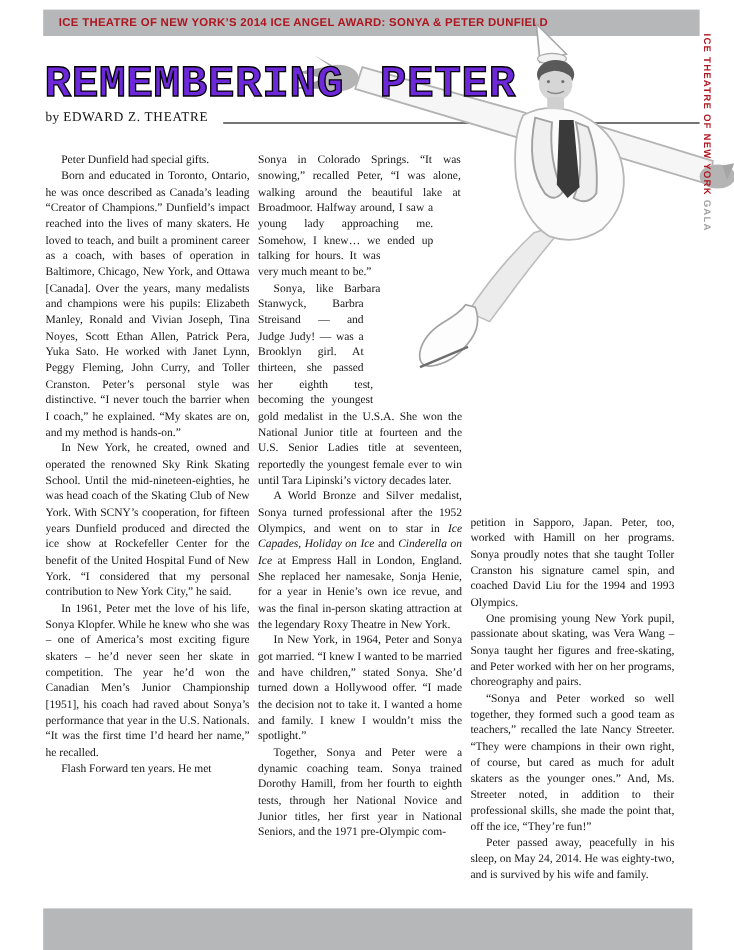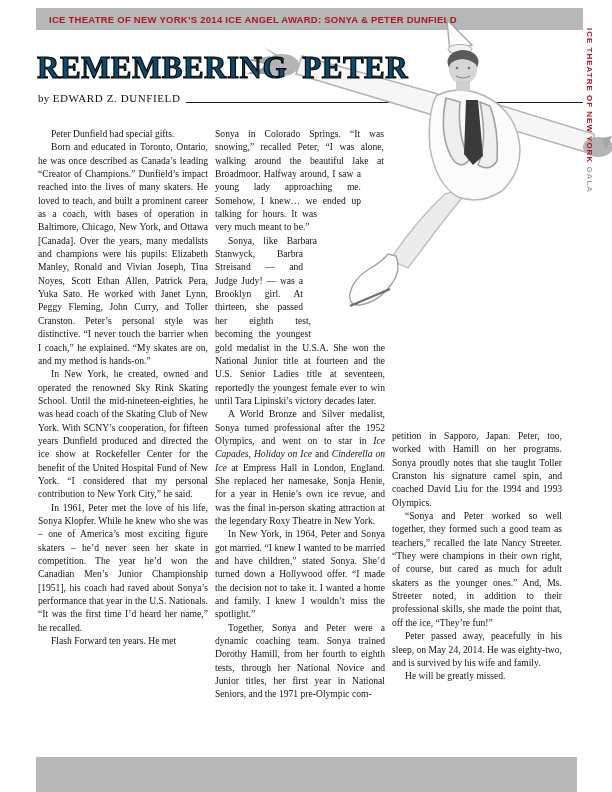--- a/index.html
+++ b/index.html
@@ -25,22 +25,22 @@
     position:absolute;left:585px;top:28px;height:250px;z-index:4;
     writing-mode:vertical-rl;
     font-family:"Liberation Sans",sans-serif;font-weight:bold;
     font-size:8px;letter-spacing:1px;white-space:nowrap;
   }
   .side-strip .red{color:#ae1620;}
   .side-strip .gray{color:#a2a3a5;font-weight:bold;}
   
   .headline{
     position:absolute;left:37px;top:50px;z-index:3;
-    font-family:Liberation Serif, serif;font-weight:bold;
-    font-size:31px;letter-spacing:.5px;word-spacing:7px;color:#0c4a6e;
+    font-family:Liberation Mono, monospace;font-weight:bold;
+    font-size:37px;letter-spacing:.5px;word-spacing:7px;color:#6d28d9;
     -webkit-text-stroke:1.1px #000;white-space:nowrap;
   }
   .byline{
     position:absolute;left:38px;top:92px;z-index:3;
     font-size:11px;letter-spacing:.3px;color:#111;white-space:nowrap;
   }
   .byline .name{letter-spacing:.6px;}
   .byline-rule{
     position:absolute;left:186px;top:102px;width:397px;height:1.4px;
     background:#1c1c1c;z-index:0;
@@ -126,21 +126,21 @@
       <circle cx="217" cy="50" r="1.3" fill="#707070"></circle>
       <circle cx="229" cy="50" r="1.3" fill="#707070"></circle>
       <path d="M216,58 Q223,62 230,58" fill="none" stroke="#8a8a8a" stroke-width="1.2"></path>
       <rect x="216" y="63" width="14" height="10" fill="#cfcfcf"></rect>
     </g>
   </svg>
 
   <div class="headline">REMEMBERING PETER</div>
   <div class="byline">
     <span>by</span>
-    <span class="name">EDWARD Z. DUNFIELD</span>
+    <span class="name">EDWARD Z. THEATRE</span>
   </div>
 
   <div class="side-strip">
     <span class="red">ICE THEATRE OF NEW YORK</span>
     <span> </span>
     <span class="gray">GALA</span>
   </div>
 
   <div class="col" id="col1">
       <p><span>Peter Dunfield had special gifts.</span></p>
@@ -159,20 +159,20 @@
   <p class="noindent"><span>Sonya in Colorado Springs. “It was snowing,” recalled Peter, “I was alone, walking around the beautiful lake at Broadmoor. Halfway around, I saw a young lady approaching me. Somehow, I knew… we ended up talking for hours. It was very much meant to be.”</span></p>
       <p><span>Sonya, like Barbara Stanwyck, Barbra Streisand — and Judge Judy! — was a Brooklyn girl. At thirteen, she passed her eighth test, becoming the youngest gold medalist in the U.S.A. She won the National Junior title at fourteen and the U.S. Senior Ladies title at seventeen, reportedly the youngest female ever to win until Tara Lipinski’s victory decades later.</span></p>
       <p><span>A World Bronze and Silver medalist, Sonya turned professional after the 1952 Olympics, and went on to star in </span><i>Ice Capades, Holiday on Ice</i><span> and </span><i>Cinderella on Ice</i><span> at Empress Hall in London, England. She replaced her namesake, Sonja Henie, for a year in Henie’s own ice revue, and was the final in-person skating attraction at the legendary Roxy Theatre in New York.</span></p>
       <p><span>In New York, in 1964, Peter and Sonya got married. “I knew I wanted to be married and have children,” stated Sonya. She’d turned down a Hollywood offer. “I made the decision not to take it. I wanted a home and family. I knew I wouldn’t miss the spotlight.”</span></p>
       <p><span>Together, Sonya and Peter were a dynamic coaching team. Sonya trained Dorothy Hamill, from her fourth to eighth tests, through her National Novice and Junior titles, her first year in National Seniors, and the 1971 pre-Olympic com-</span></p>
     </div>
 
   <div class="col" id="col3">
     <div class="photo-spacer"></div>
   <p class="noindent"><span>petition in Sapporo, Japan. Peter, too, worked with Hamill on her programs. Sonya proudly notes that she taught Toller Cranston his signature camel spin, and coached David Liu for the 1994 and 1993 Olympics.</span></p>
+      <p><span>One promising young New York pupil, passionate about skating, was Vera Wang – Sonya taught her figures and free-skating, and Peter worked with her on her programs, choreography and pairs.</span></p>
       <p><span>“Sonya and Peter worked so well together, they formed such a good team as teachers,” recalled the late Nancy Streeter. “They were champions in their own right, of course, but cared as much for adult skaters as the younger ones.” And, Ms. Streeter noted, in addition to their professional skills, she made the point that, off the ice, “They’re fun!”</span></p>
       <p><span>Peter passed away, peacefully in his sleep, on May 24, 2014. He was eighty-two, and is survived by his wife and family.</span></p>
-      <p><span>He will be greatly missed.</span></p>
     </div>
 
   <div class="bottom-bar"></div>
 
 </div>
 
 </body></html>

